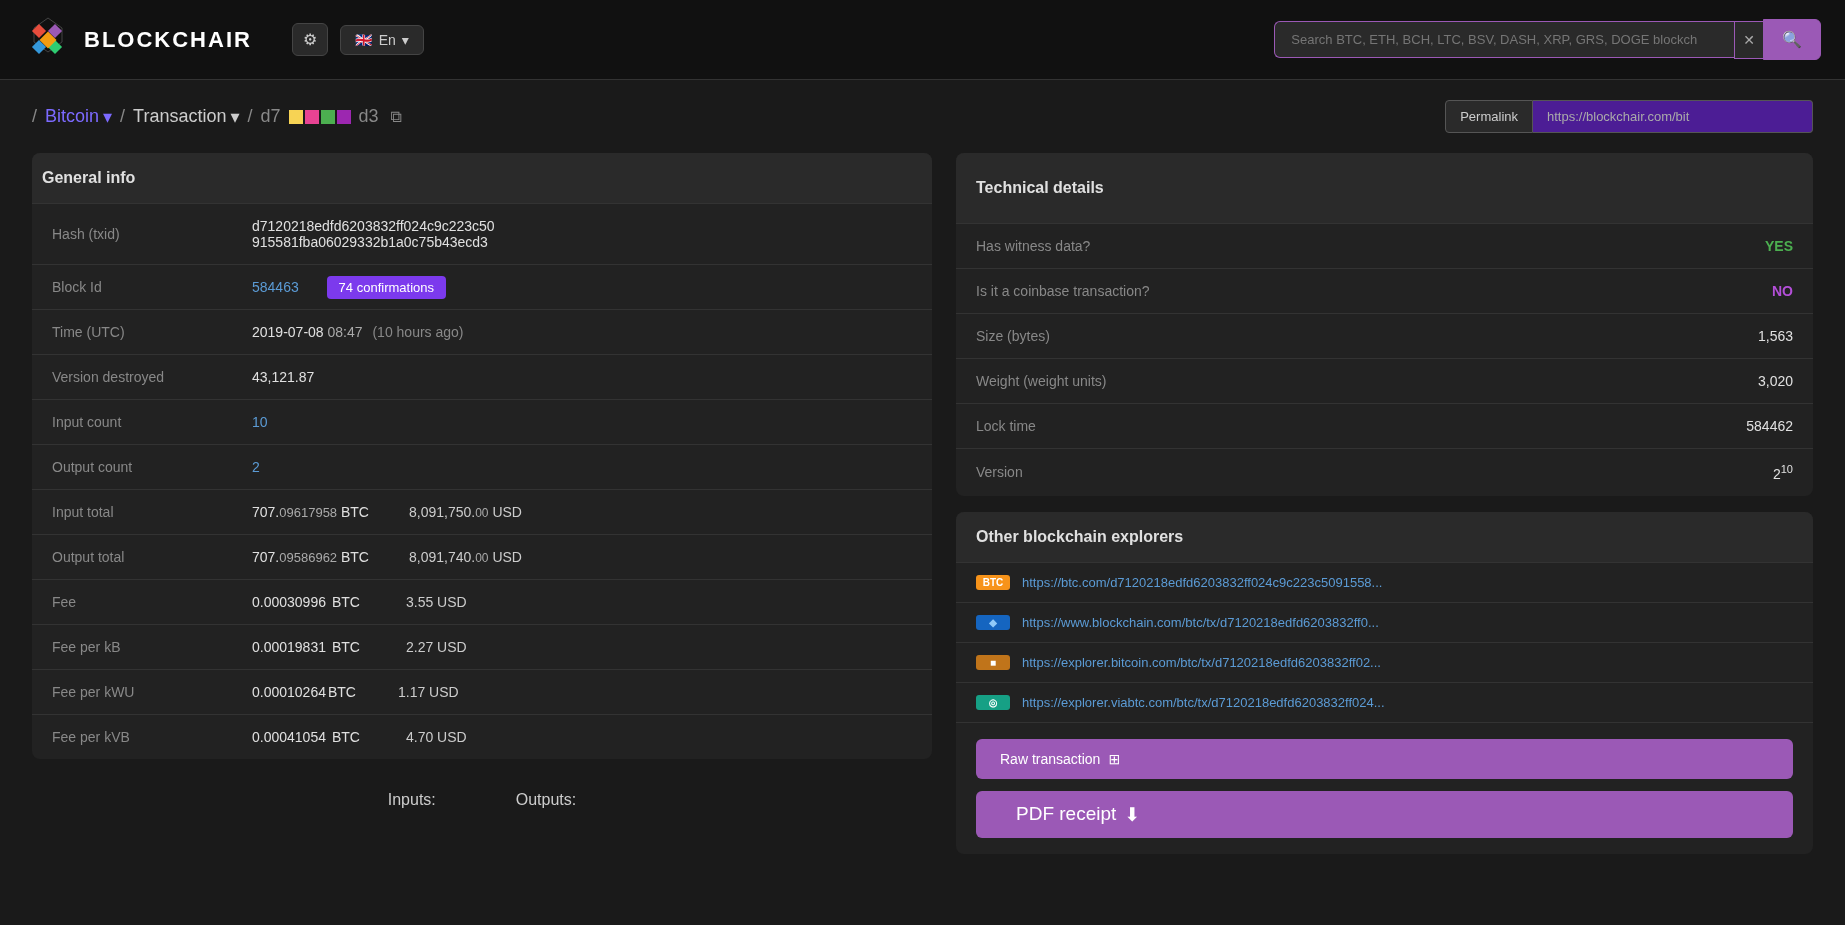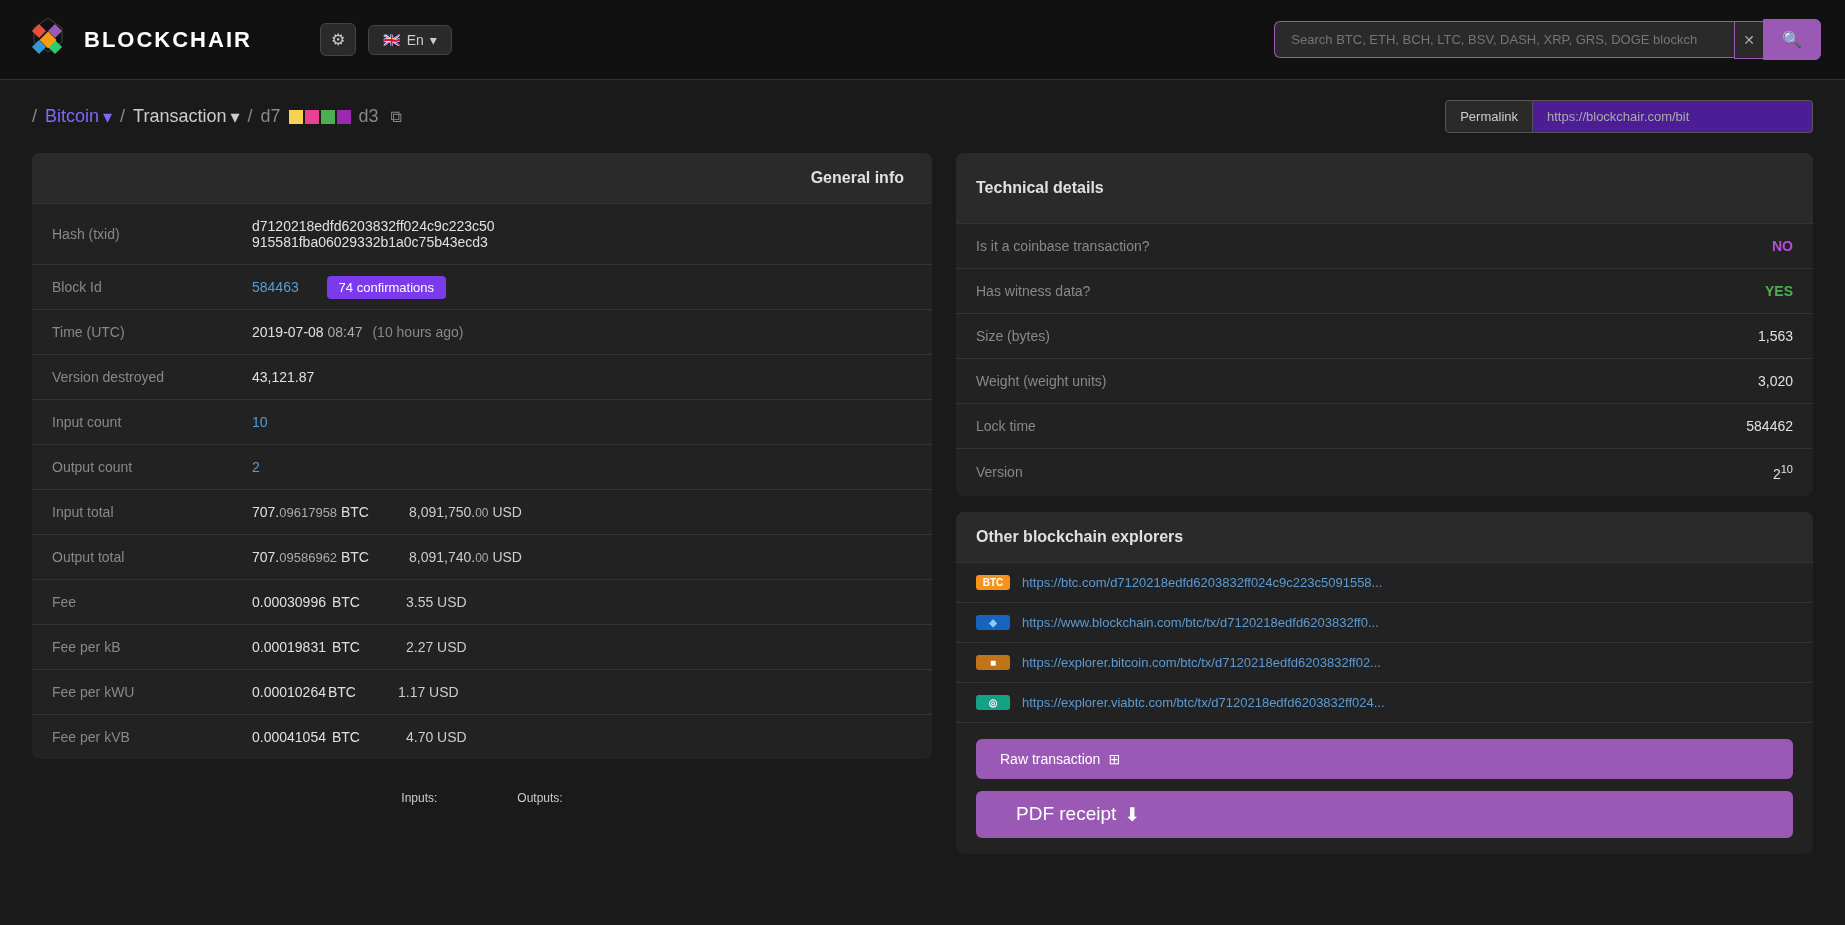--- a/index.html
+++ b/index.html
@@ -12,21 +12,20 @@
     }
 
     
     .header {
       background: #111;
       display: flex;
       align-items: center;
       padding: 0 24px;
       height: 80px;
       border-bottom: 1px solid #333;
-      gap: 28px;
     }
     .logo-area {
       display: flex;
       align-items: center;
       gap: 12px;
       margin-right: 40px;
     }
     .logo-icon {
       width: 48px;
       height: 48px;
@@ -172,26 +171,25 @@
       margin-right: 24px;
     }
     .card {
       background: #222;
       border-radius: 8px;
       overflow: hidden;
       margin-bottom: 16px;
     }
     .card-header {
       background: #2a2a2a;
-      padding: 16px 28px;
+      padding: 16px 10px;
       font-size: 16px;
       font-weight: 600;
       color: #e0e0e0;
       border-bottom: 1px solid #333;
-      text-align: right;
     }
     .info-table {
       width: 100%;
     }
     .info-row {
       display: flex;
       border-bottom: 1px solid #333;
       padding: 14px 20px;
       align-items: center;
     }
@@ -338,21 +336,21 @@
       gap: 8px;
     }
 
     
     .io-footer {
       display: flex;
       justify-content: center;
       gap: 80px;
       padding: 16px 20px;
       color: #888;
-      font-size: 12px;
+      font-size: 16px;
     }
     .io-footer span { color: #ccc; }
   </style>
 </head>
 <body>
 
 <header class="header">
   <div class="logo-area">
     <svg class="logo-icon" viewBox="0 0 48 48" xmlns="http://www.w3.org/2000/svg">
       <polygon points="24,2 38,12 38,26 24,36 10,26 10,12" fill="none" stroke="#444" stroke-width="1"></polygon>
@@ -528,27 +526,27 @@
     </div>
   </div>
 
   <div class="right-panel">
 
     <div class="tech-card">
       <div class="tech-header">Technical details</div>
       <div class="tech-table">
 
         <div class="tech-row">
+          <div class="tech-label">Has witness data?</div>
+          <div class="tech-value green">YES</div>
+        </div>
+
+        <div class="tech-row">
           <div class="tech-label">Is it a coinbase transaction?</div>
           <div class="tech-value purple">NO</div>
-        </div>
-
-        <div class="tech-row">
-          <div class="tech-label">Has witness data?</div>
-          <div class="tech-value green">YES</div>
         </div>
 
         <div class="tech-row">
           <div class="tech-label">Size (bytes)</div>
           <div class="tech-value">1,563</div>
         </div>
 
         <div class="tech-row">
           <div class="tech-label">Weight (weight units)</div>
           <div class="tech-value">3,020</div>

